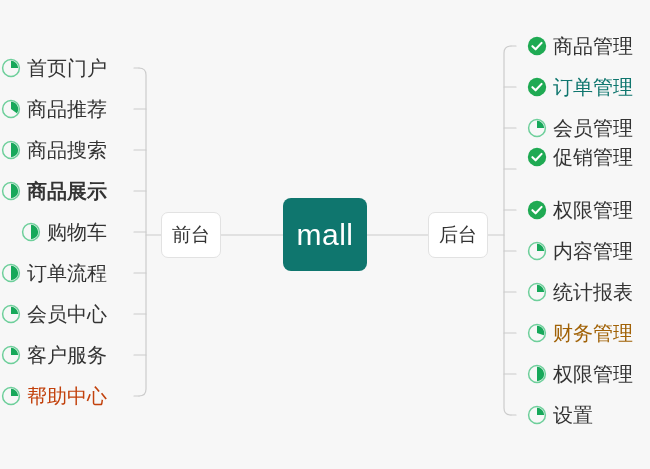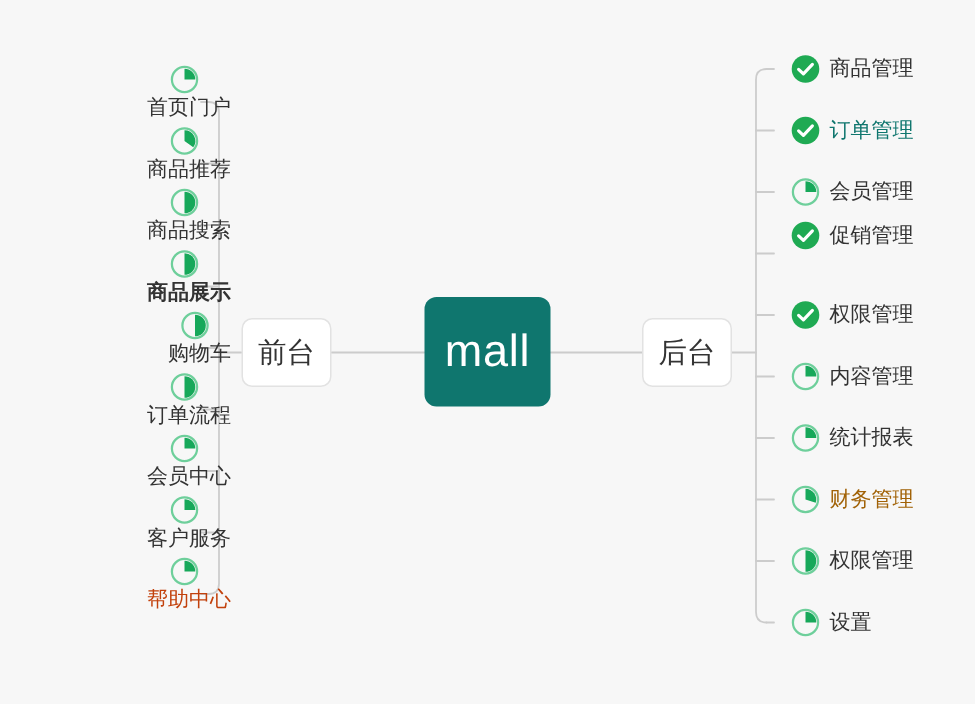--- a/index.html
+++ b/index.html
@@ -63,30 +63,30 @@
 
   
   .leaf {
     position: absolute;
     display: flex;
     align-items: center;
     height: 26px;
     white-space: nowrap;
   }
   .leaf.left {
-    right: 496px;            
-    flex-direction: column;
+    right: 543px;            
+    flex-direction: row;
     justify-content: flex-end;
   }
   .leaf.right {
     left: 527px;
     flex-direction: row;
   }
   .leaf-label {
-    font-size: 14px;
+    font-size: 20px;
     color: #333333;
   }
   .leaf.left  .leaf-label { margin-left: 6px; }
   .leaf.right .leaf-label { margin-left: 6px; }
 
   .status-icon {
     flex: 0 0 auto;
     width: 20px;
     height: 20px;
     display: block;

